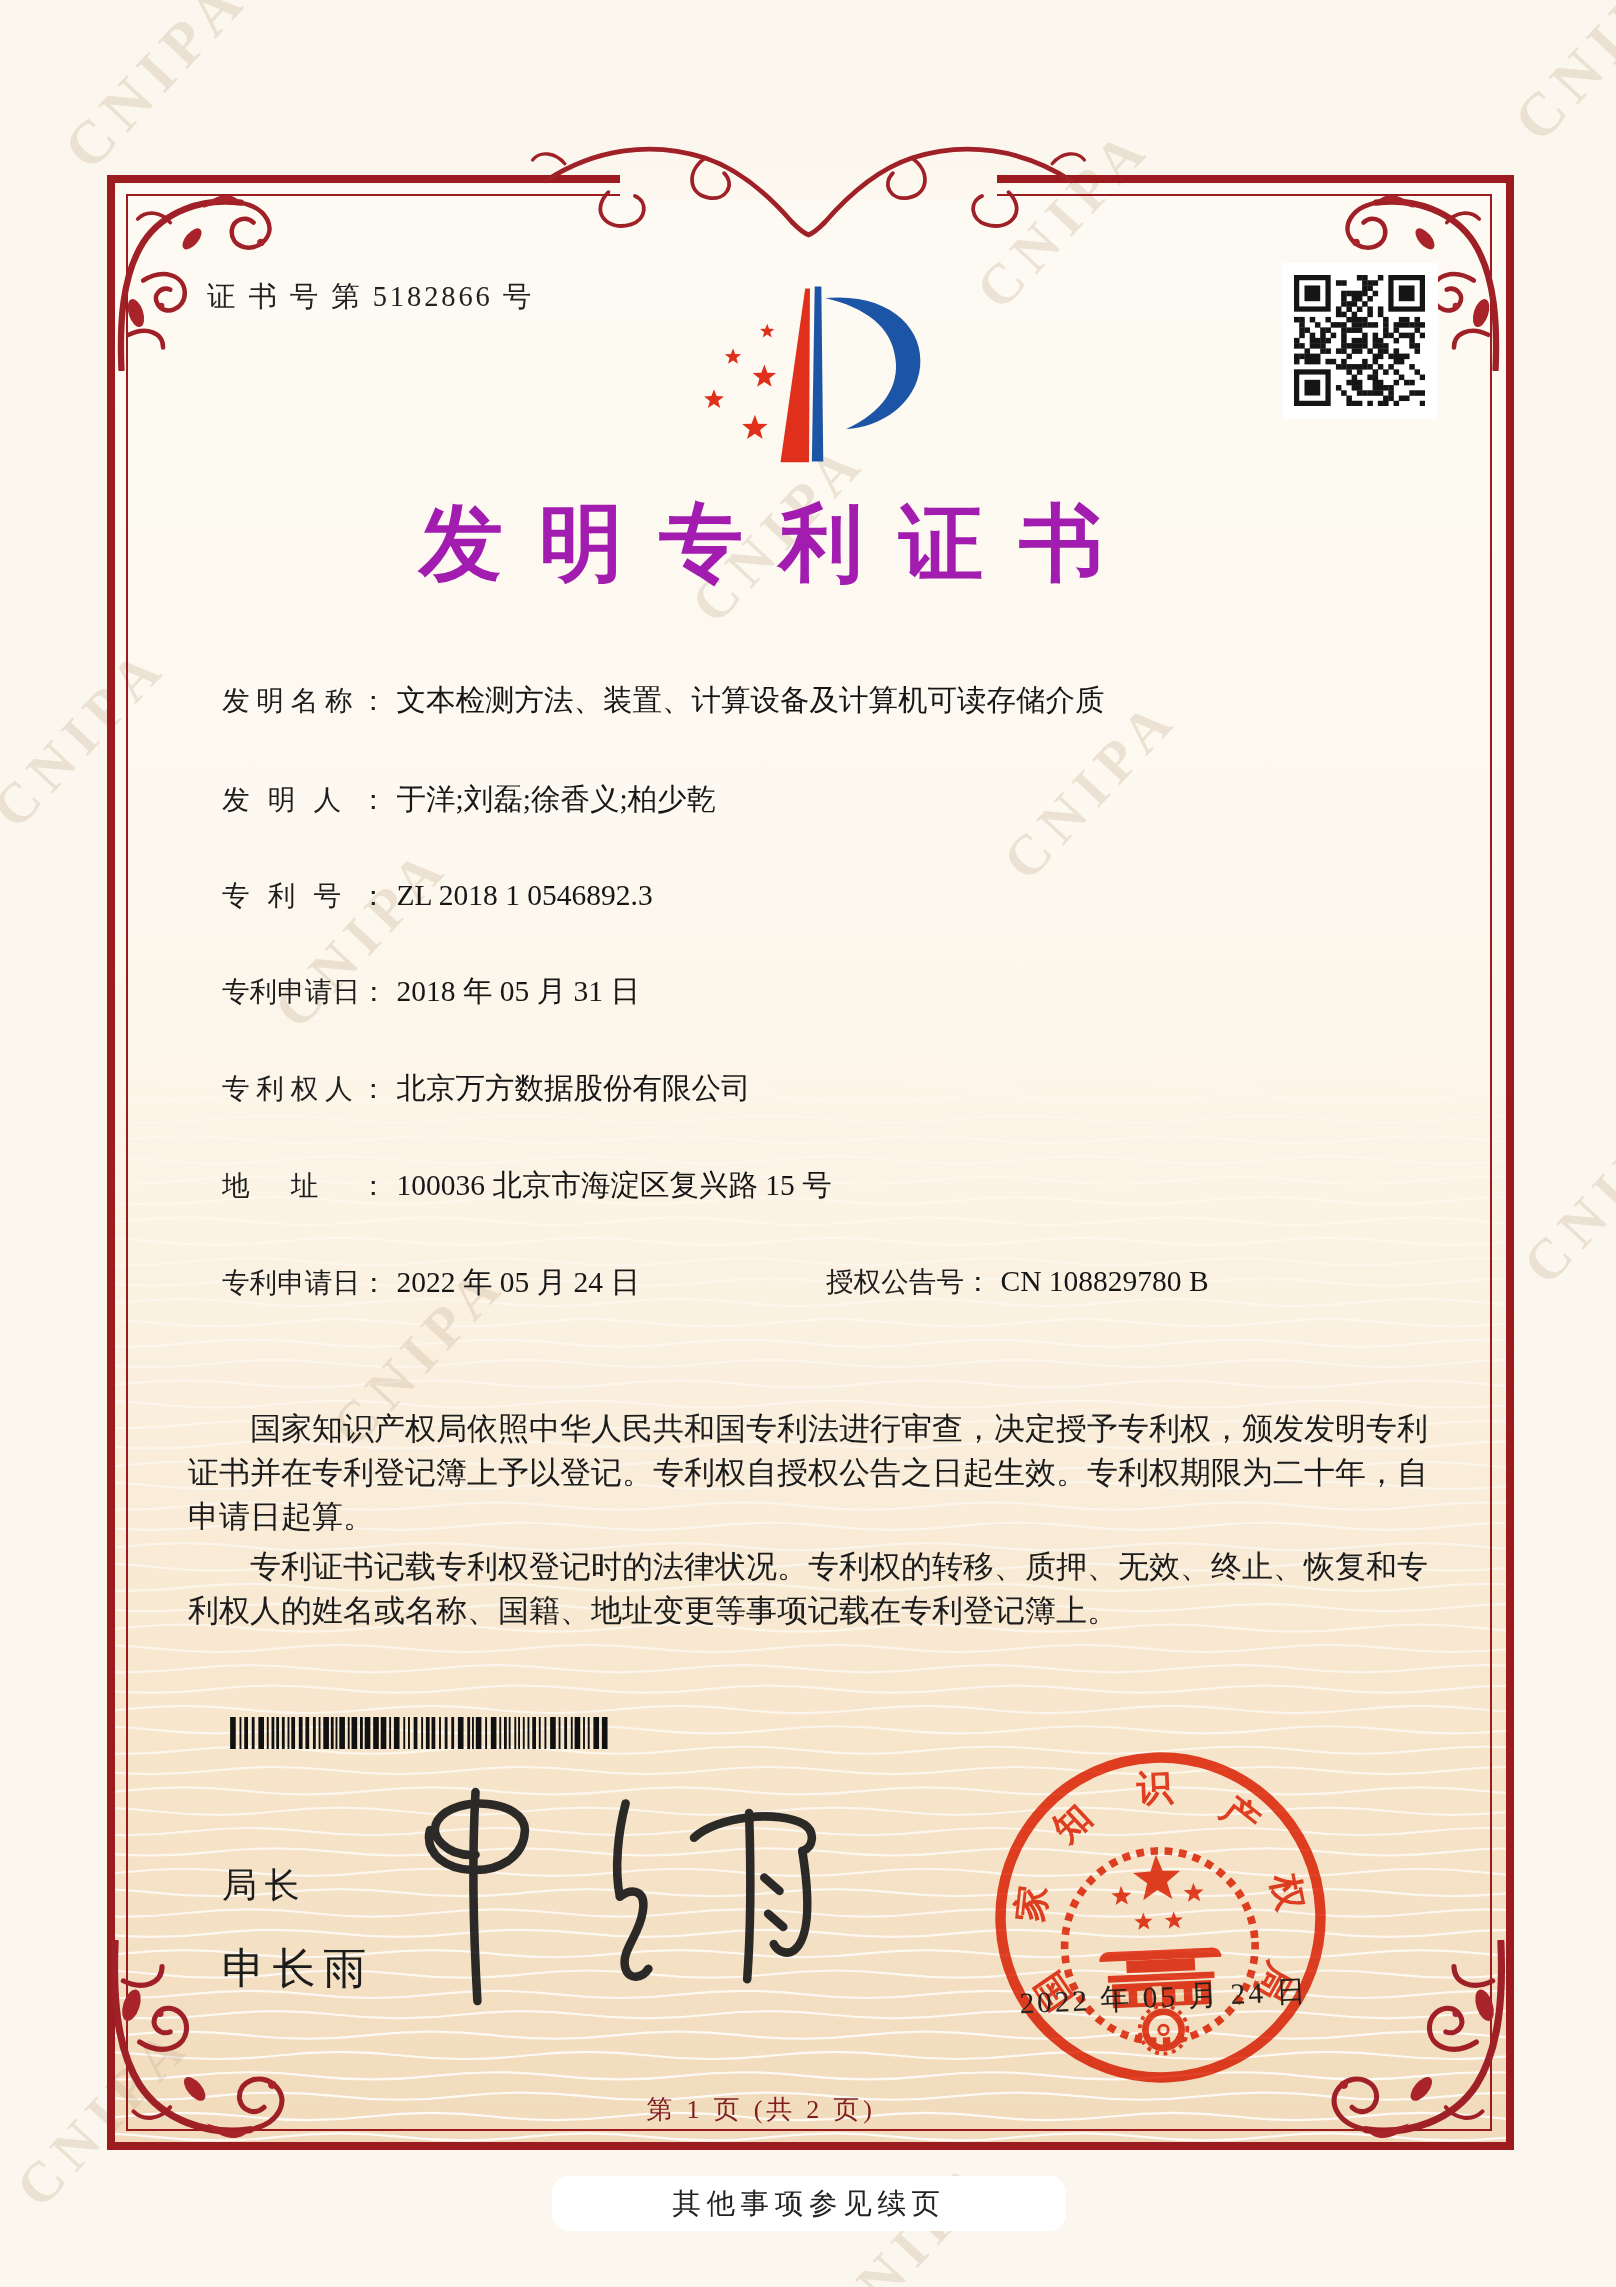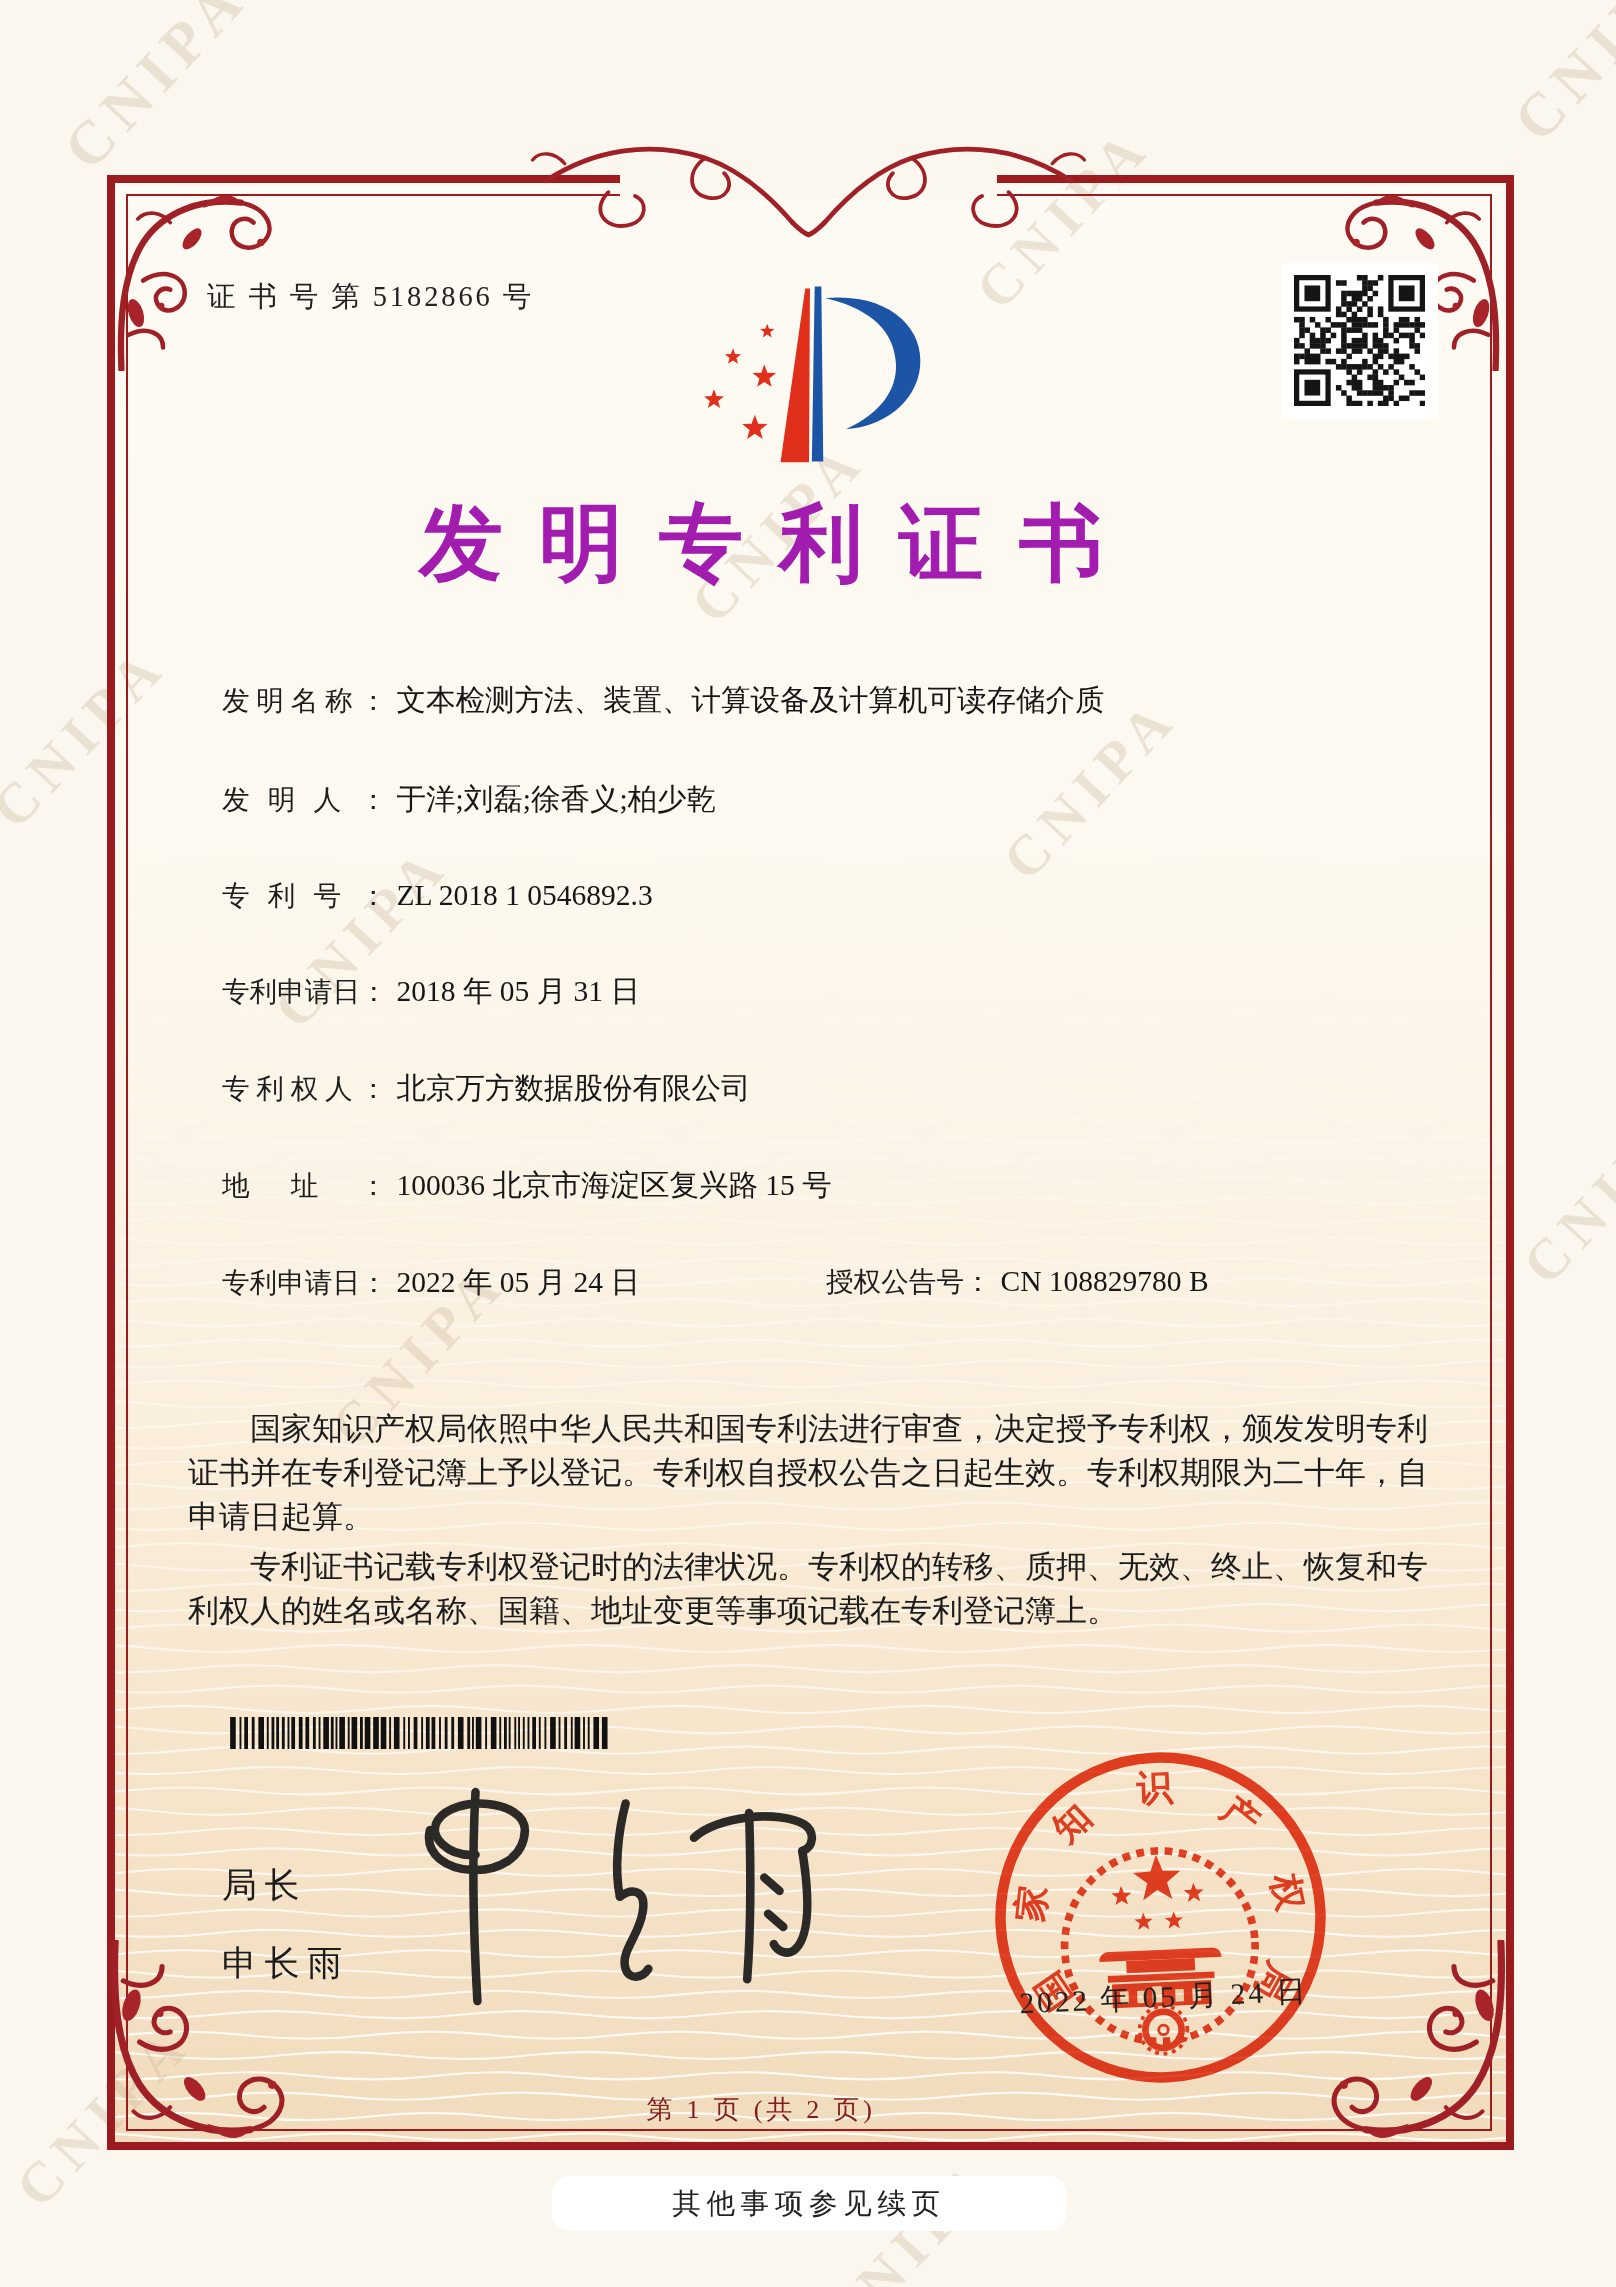--- a/index.html
+++ b/index.html
@@ -30,21 +30,21 @@
           vertical-align:baseline;color:#1d1d1d;}
   .fvalue{padding-left:9.5px;color:#161616;}
   
   .body-text{position:absolute;left:188px;top:1407px;width:1257px;}
   .body-text p{margin:0;text-indent:2em;font-size:31px;line-height:44px;color:#1b1b1b;}
   .body-text p + p{margin-top:5.7px;}
   
   .barcode{position:absolute;left:228px;top:1717px;}
   .signer-role{position:absolute;left:222px;top:1862px;font-size:35px;letter-spacing:7.6px;
      font-family:"Liberation Sans","DejaVu Sans",sans-serif;font-weight:500;color:#1c1c1c;}
-  .signer-name{position:absolute;left:222px;top:1940px;font-size:35px;letter-spacing:7.6px;
+  .signer-name{position:absolute;left:222px;top:1940px;font-size:43px;letter-spacing:7.6px;
      font-family:"Liberation Sans","DejaVu Sans",sans-serif;font-weight:500;color:#1c1c1c;}
   .signature{position:absolute;left:380px;top:1775px;}
   .seal{position:absolute;left:991px;top:1748px;mix-blend-mode:multiply;opacity:.93;transform:rotate(-2.5deg);}
   .page-info{position:absolute;left:0;width:1522px;top:2092px;text-align:center;font-size:26px;letter-spacing:3.8px;color:#7f1d1d;}
   .cont-strip{position:absolute;left:552px;top:2176px;width:514px;height:55px;background:#ffffff;
      text-align:center;line-height:55px;font-size:28.5px;letter-spacing:5.7px;color:#222;border-radius:17px;}
 </style>
 </head>
 <body>
 

